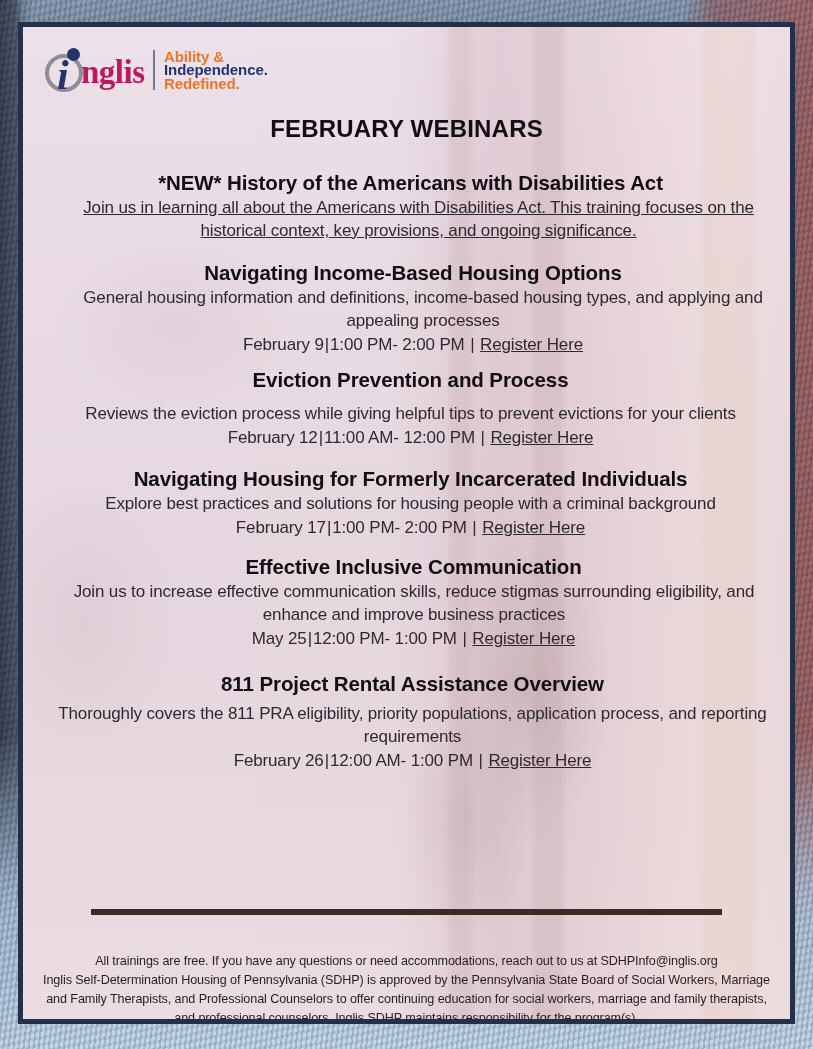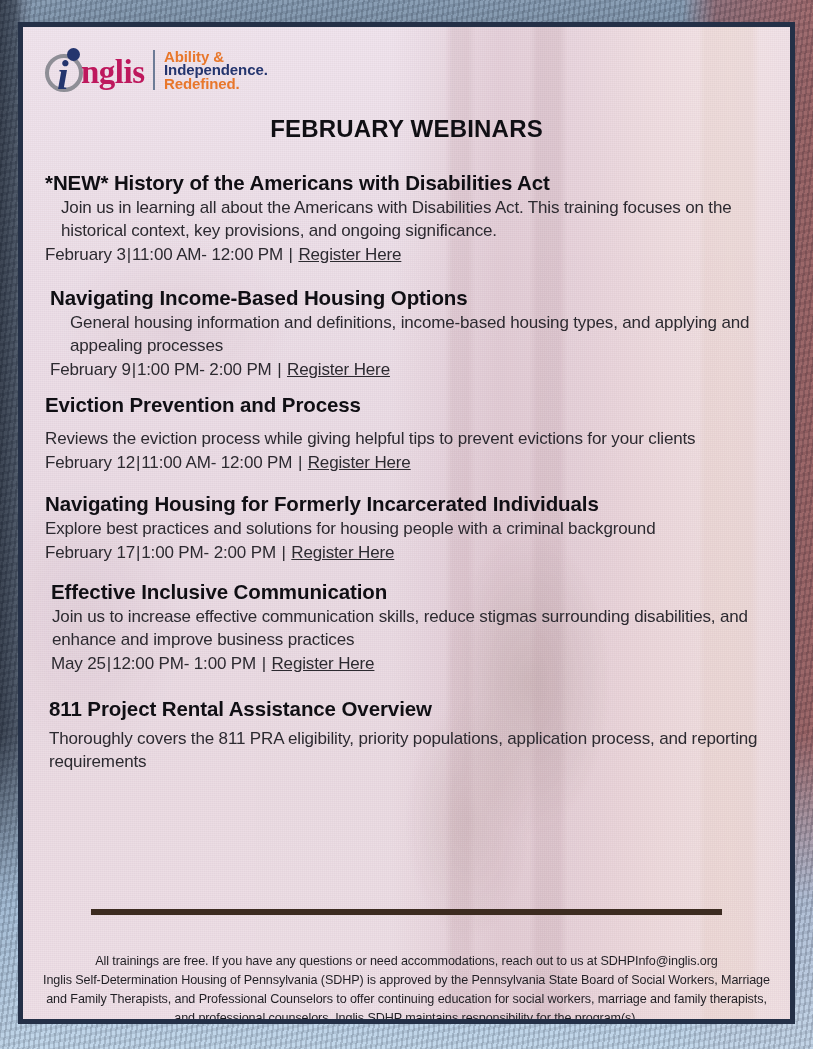--- a/index.html
+++ b/index.html
@@ -196,20 +196,21 @@
     color: #100f14;
     letter-spacing: 0.2px;
   }
 
   
   #webinar-list {
     position: absolute;
     left: 22px;
     right: 14px;
     top: 143px;
+    text-align: center;
   }
   .webinar {
     margin-bottom: 14px;
   }
   .webinar-title {
     font-size: 20.5px;
     font-weight: 700;
     color: #100f14;
     line-height: 26px;
     letter-spacing: -0.1px;
@@ -229,21 +230,21 @@
   }
   .meta-sep { padding: 0 1px; }
   .register-link {
     text-decoration: underline;
     color: #2c2a30;
     cursor: pointer;
   }
 
   
   .w-0 { margin-left: 0px;  margin-bottom: 18px; }
-  .w-0 .webinar-desc { margin-left: 16px; }
+  .w-0 .webinar-desc { margin-left: 16px; text-decoration: underline; }
   .w-1 { margin-left: 5px;  margin-bottom: 10px; }
   .w-1 .webinar-desc { margin-left: 20px; }
   .w-2 { margin-left: 0px;  margin-bottom: 16px; }
   .w-2 .webinar-desc { margin-top: 9px; }
   .w-3 { margin-left: 0px;  margin-bottom: 14px; }
   .w-4 { margin-left: 6px;  margin-bottom: 20px; }
   .w-4 .webinar-desc { margin-left: 1px; }
   .w-5 { margin-left: 4px;  margin-bottom: 0px; }
   .w-5 .webinar-desc { margin-top: 5px; }
 
@@ -311,21 +312,20 @@
       </div>
     </div>
 
     <div id="page-title">FEBRUARY WEBINARS</div>
 
     <div id="webinar-list">
 
       <div class="webinar w-0">
         <div class="webinar-title">*NEW* History of the Americans with Disabilities Act</div>
         <div class="webinar-desc">Join us in learning all about the Americans with Disabilities Act. This training focuses on the historical context, key provisions, and ongoing significance.</div>
-        <div class="webinar-meta"><span>February 3</span><span class="meta-sep">|</span><span>11:00 AM- 12:00 PM</span><span class="meta-sep"> | </span><span class="register-link">Register Here</span></div>
       </div>
 
       <div class="webinar w-1">
         <div class="webinar-title">Navigating Income-Based Housing Options</div>
         <div class="webinar-desc">General housing information and definitions, income-based housing types, and applying and appealing processes</div>
         <div class="webinar-meta"><span>February 9</span><span class="meta-sep">|</span><span>1:00 PM- 2:00 PM</span><span class="meta-sep"> | </span><span class="register-link">Register Here</span></div>
       </div>
 
       <div class="webinar w-2">
         <div class="webinar-title">Eviction Prevention and Process</div>
@@ -334,27 +334,28 @@
       </div>
 
       <div class="webinar w-3">
         <div class="webinar-title">Navigating Housing for Formerly Incarcerated Individuals</div>
         <div class="webinar-desc">Explore best practices and solutions for housing people with a criminal background</div>
         <div class="webinar-meta"><span>February 17</span><span class="meta-sep">|</span><span>1:00 PM- 2:00 PM</span><span class="meta-sep"> | </span><span class="register-link">Register Here</span></div>
       </div>
 
       <div class="webinar w-4">
         <div class="webinar-title">Effective Inclusive Communication</div>
-        <div class="webinar-desc">Join us to increase effective communication skills, reduce stigmas surrounding disabilities, and enhance and improve business practices</div>
+        <div class="webinar-desc">Join us to increase effective communication skills, reduce stigmas surrounding eligibility, and enhance and improve business practices</div>
         <div class="webinar-meta"><span>May 25</span><span class="meta-sep">|</span><span>12:00 PM- 1:00 PM</span><span class="meta-sep"> | </span><span class="register-link">Register Here</span></div>
       </div>
 
       <div class="webinar w-5">
         <div class="webinar-title">811 Project Rental Assistance Overview</div>
         <div class="webinar-desc">Thoroughly covers the 811 PRA eligibility, priority populations, application process, and reporting requirements</div>
+        <div class="webinar-meta"><span>February 26</span><span class="meta-sep">|</span><span>12:00 AM- 1:00 PM</span><span class="meta-sep"> | </span><span class="register-link">Register Here</span></div>
       </div>
 
     </div>
 
     <div id="footer-divider"></div>
 
     <div id="footer">
       <div id="footer-note">All trainings are free. If you have any questions or need accommodations, reach out to us at SDHPInfo@inglis.org</div>
       <div id="footer-accreditation">Inglis Self-Determination Housing of Pennsylvania (SDHP) is approved by the Pennsylvania State Board of Social Workers, Marriage and Family Therapists, and Professional Counselors to offer continuing education for social workers, marriage and family therapists, and professional  counselors. Inglis SDHP maintains responsibility for the program(s).</div>
     </div>

